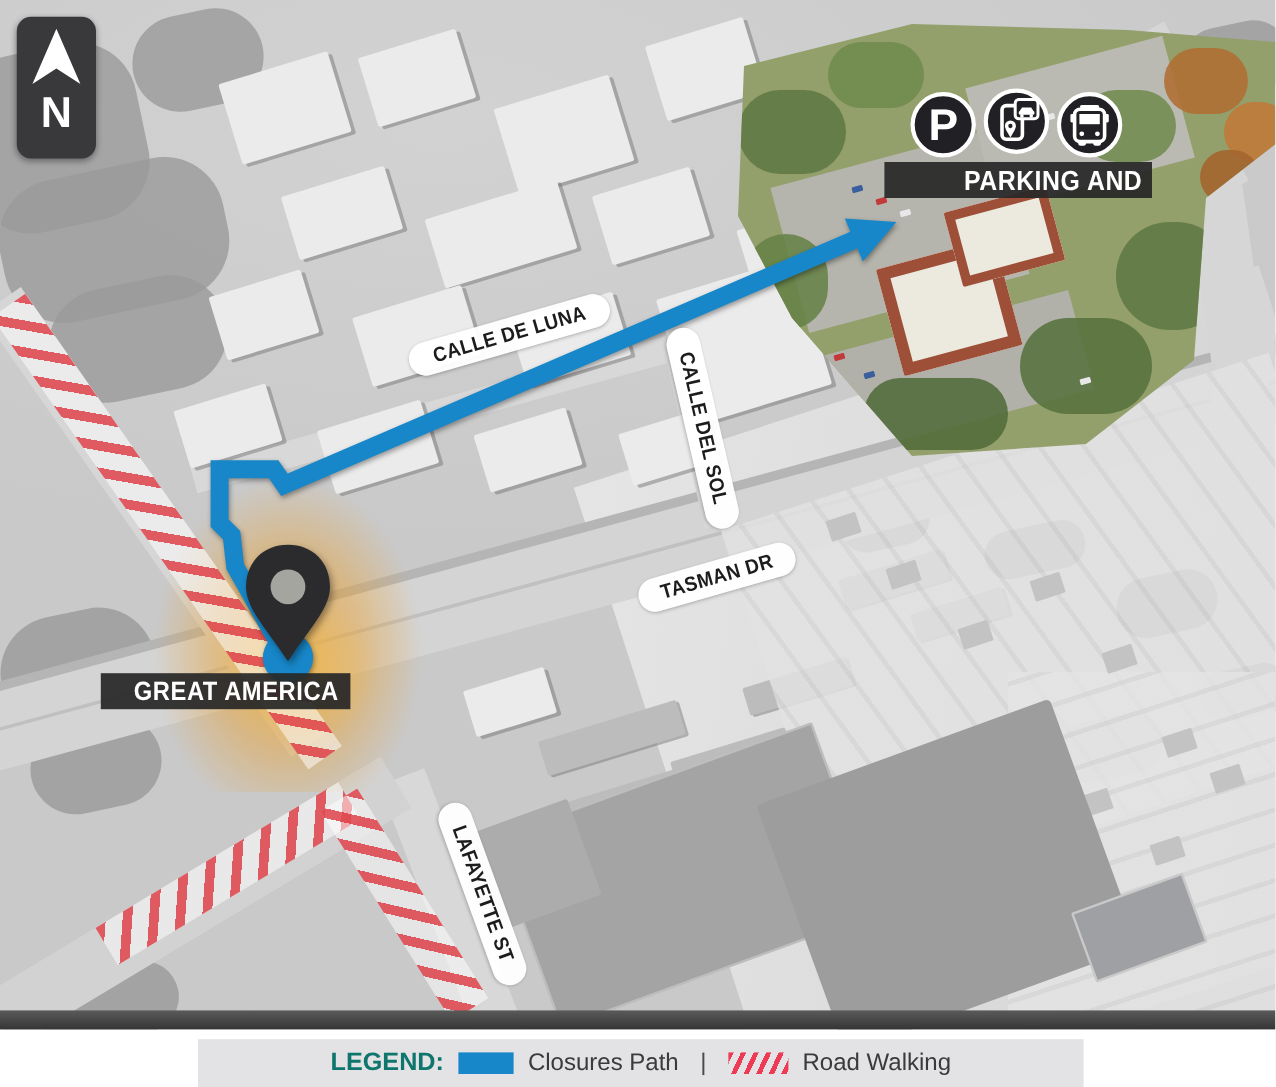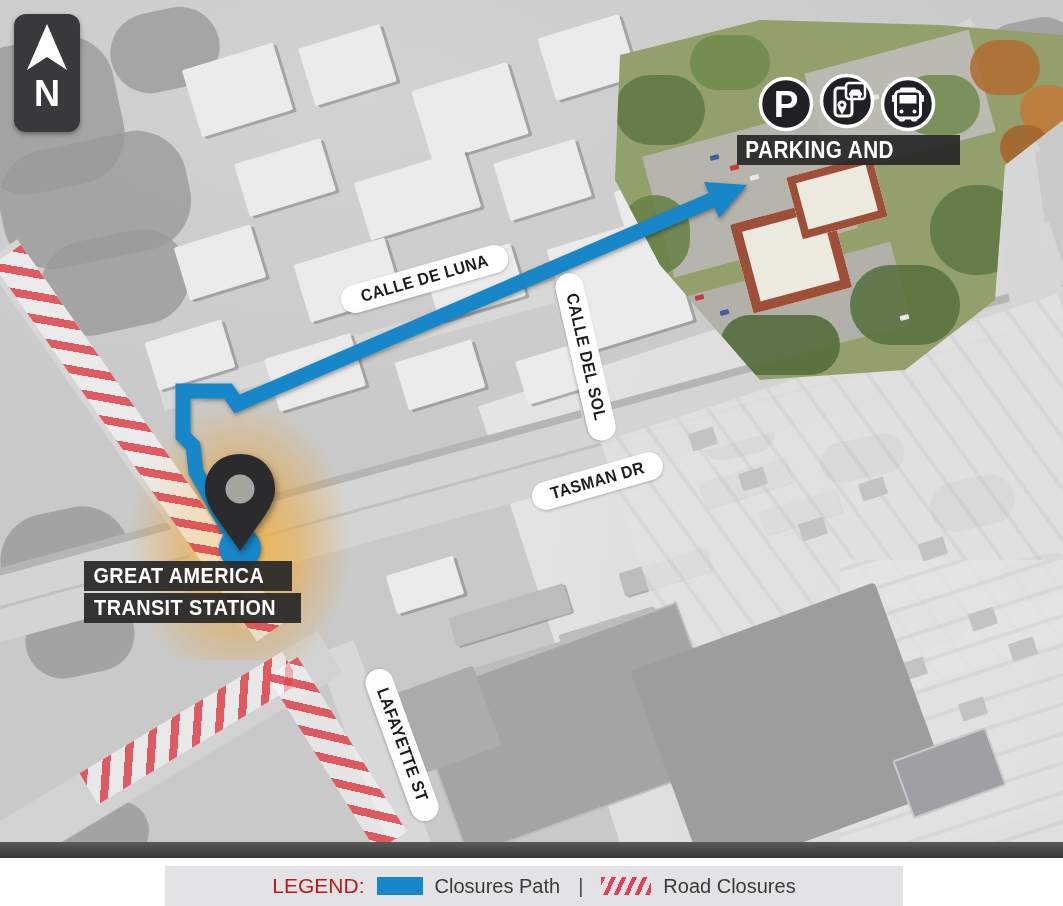--- a/index.html
+++ b/index.html
@@ -25,37 +25,37 @@
   
   #path-svg{position:absolute;left:0;top:0;z-index:3;filter:drop-shadow(1px 2px 2px rgba(0,0,0,.38));}
   #pin-svg{position:absolute;left:198px;top:452px;z-index:4;filter:drop-shadow(2px 3px 3px rgba(0,0,0,.4));}
   
   .pill{position:absolute;z-index:5;background:rgba(255,255,255,.96);border-radius:16px;
     padding:4px 15px;font-weight:bold;font-size:17px;color:#1c1c1c;letter-spacing:.5px;
     white-space:nowrap;box-shadow:0 1px 3px rgba(0,0,0,.25);}
   .pill span{display:inline-block;transform:scaleX(.92);transform-origin:center;}
   
   .bar{position:absolute;z-index:5;background:rgba(40,40,40,.93);color:#fff;font-weight:bold;
-    display:flex;align-items:center;justify-content:flex-start;white-space:nowrap;}
+    display:flex;align-items:center;justify-content:flex-end;white-space:nowrap;}
   .bar span{display:inline-block;transform:scaleX(.9);letter-spacing:.5px;}
   .bar.dest{font-size:23px;height:30px;}
   .bar.sta{font-size:22px;height:30px;}
   
   .dest-icon{position:absolute;z-index:6;}
   
   #compass{position:absolute;left:14px;top:14px;width:66px;height:118px;z-index:7;
     background:#39393b;border-radius:12px;box-shadow:0 2px 5px rgba(0,0,0,.4);
     display:flex;flex-direction:column;align-items:center;}
   #compass .n{color:#fff;font-weight:bold;font-size:36px;line-height:1;margin-top:0px;}
   
   #map-edge{position:absolute;left:0;top:842px;width:1063px;height:16px;z-index:8;
     background:linear-gradient(#5a5a5a,#353535);}
   #legend{position:absolute;left:165px;top:866px;width:738px;height:40px;background:#e3e3e5;
     display:flex;align-items:center;justify-content:center;gap:12px;color:#3a3a3a;font-size:20px;}
-  #legend .lg-title{font-weight:normal;color:#b91c1c;font-size:21px;}
+  #legend .lg-title{font-weight:bold;color:#0f766e;font-size:21px;}
   #legend .swatch-path{width:46px;height:18px;background:#1787c9;}
   #legend .sep{color:#4a4a4a;margin:0 6px;}
   #legend .swatch-closure{width:50px;height:18px;
     background:repeating-linear-gradient(115deg, #ee3a54 0 4px, transparent 4px 9.5px);}
 </style>
 </head>
 <body>
 
 <div id="stage">
 
@@ -181,23 +181,20 @@
     <div class="pill" style="left:500px;top:343px;transform:rotate(77deg);">
       <span>CALLE DEL SOL</span></div>
     <div class="pill" style="left:530px;top:467px;transform:rotate(-16deg);">
       <span>TASMAN DR</span></div>
     <div class="pill" style="left:322px;top:731px;transform:rotate(70deg);">
       <span>LAFAYETTE ST</span></div>
 
     <div class="bar sta" style="left:84px;top:561px;width:208px;">
       <span>GREAT AMERICA</span>
       </div>
-    <div class="bar sta" style="left:84px;top:593px;width:217px;">
-      <span>TRANSIT STATION</span>
-      </div>
 
     <div class="bar dest" style="left:737px;top:135px;width:223px;">
       <span>PARKING AND</span>
       </div>
 
     <svg class="dest-icon" style="left:757px;top:75px;" width="58" height="58" viewBox="0 0 58 58">
       <circle cx="29" cy="29" r="25.5" fill="#212125" stroke="#fff" stroke-width="3.5"></circle>
       <text x="29" y="42" text-anchor="middle" font-family="Liberation Sans, sans-serif" font-size="37" font-weight="bold" fill="#fff">P</text>
     </svg>
 
@@ -236,16 +233,16 @@
 
     <div id="map-edge"></div>
   </div>
 
   <div id="legend">
     <span class="lg-title">LEGEND:</span>
     <span class="swatch-path"></span>
     <span>Closures Path</span>
     <span class="sep">|</span>
     <span class="swatch-closure"></span>
-    <span>Road Closures</span>
+    <span>Road Walking</span>
   </div>
 
 </div>
 
 </body></html>

